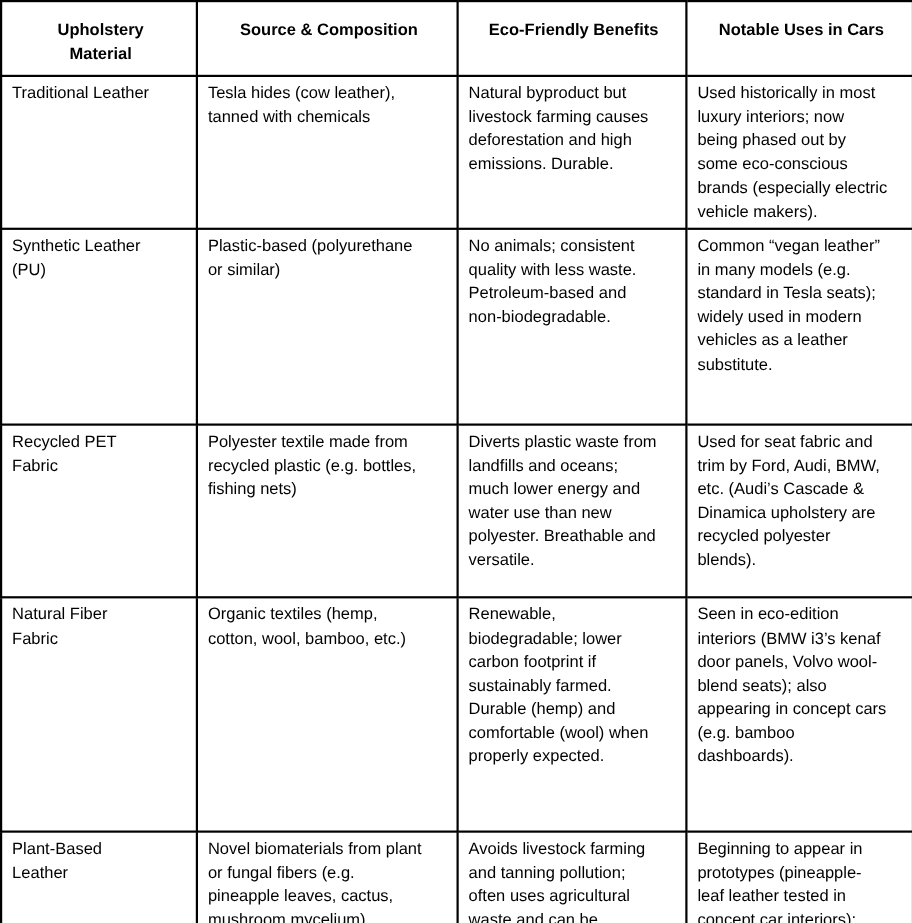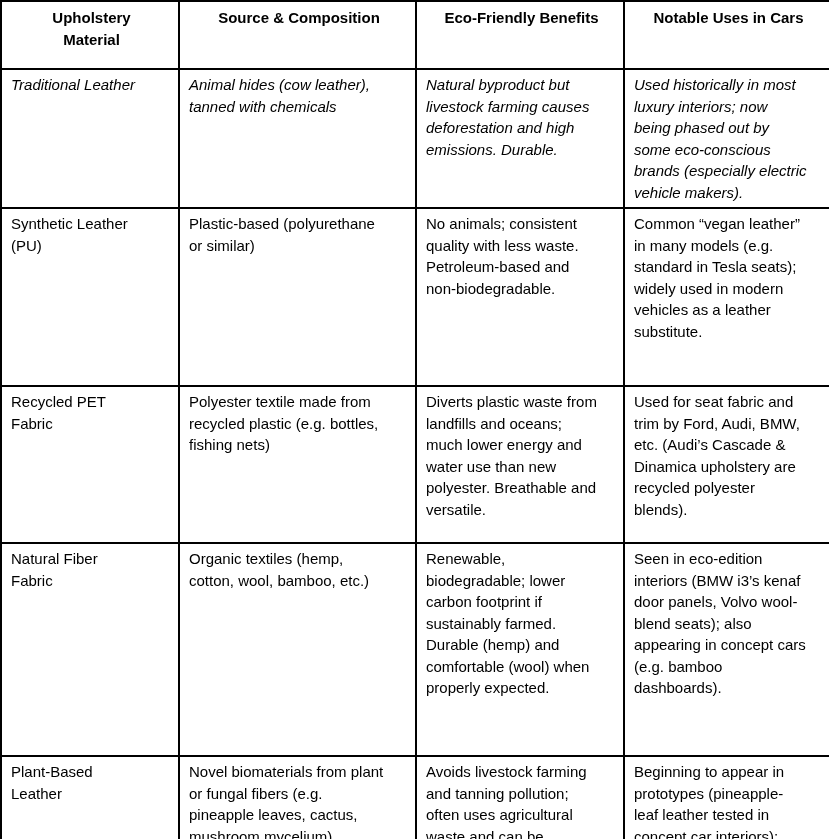--- a/index.html
+++ b/index.html
@@ -33,24 +33,24 @@
     border: 2px solid #000000;
     vertical-align: top;
     padding: 4px 6px 4px 9px;
     white-space: pre-line;
     box-sizing: border-box;
     overflow: hidden;
   }
   table.doc-table th {
     font-weight: bold;
     text-align: center;
-    padding-top: 5px;
+    padding-top: 15px;
   }
   tr.hdr-row  { height: 68px;  }
-  tr.row-1    { height: 132px; font-style: italic; }
+  tr.row-1    { height: 132px; }
   tr.row-2    { height: 178px; }
   tr.row-3    { height: 157px; margin-left: 32px; }
   tr.row-4    { height: 213px; }
   tr.row-5    { height: 161px; }
 </style>
 </head>
 <body>
 
 <div class="page">
   <table class="doc-table">
@@ -65,21 +65,21 @@
         <th>Upholstery
 Material</th>
         <th>Source &amp; Composition</th>
         <th>Eco-Friendly Benefits</th>
         <th>Notable Uses in Cars</th>
       </tr>
     </thead>
     <tbody>
       <tr class="row-1">
         <td>Traditional Leather</td>
-        <td>Animal hides (cow leather),
+        <td>Tesla hides (cow leather),
 tanned with chemicals</td>
         <td>Natural byproduct but
 livestock farming causes
 deforestation and high
 emissions. Durable.</td>
         <td>Used historically in most
 luxury interiors; now
 being phased out by
 some eco-conscious
 brands (especially electric

